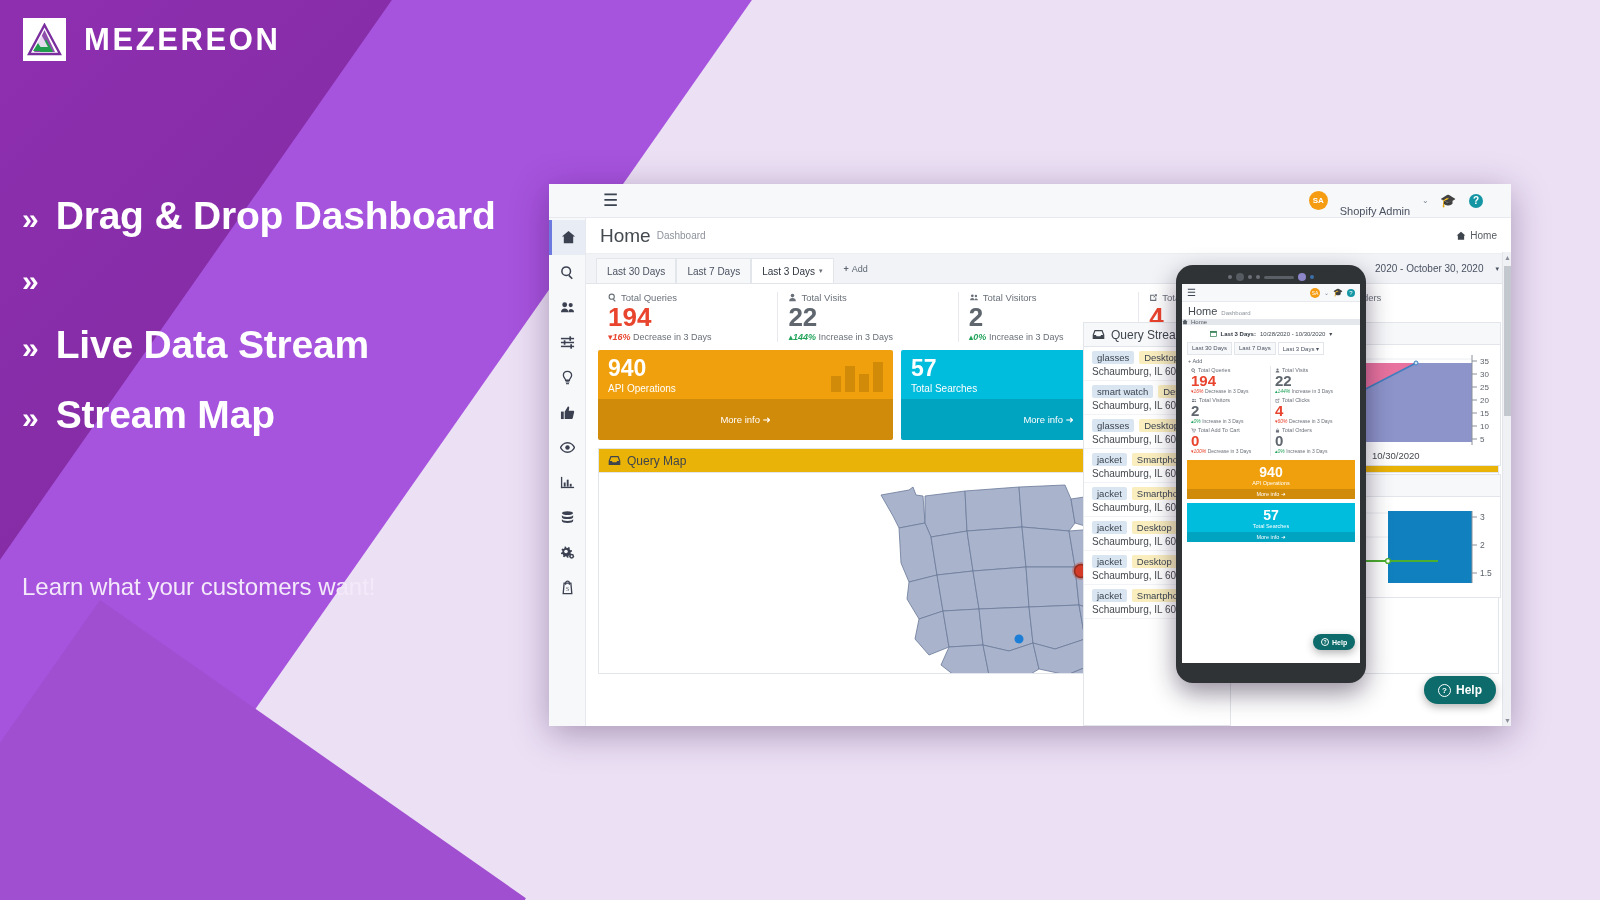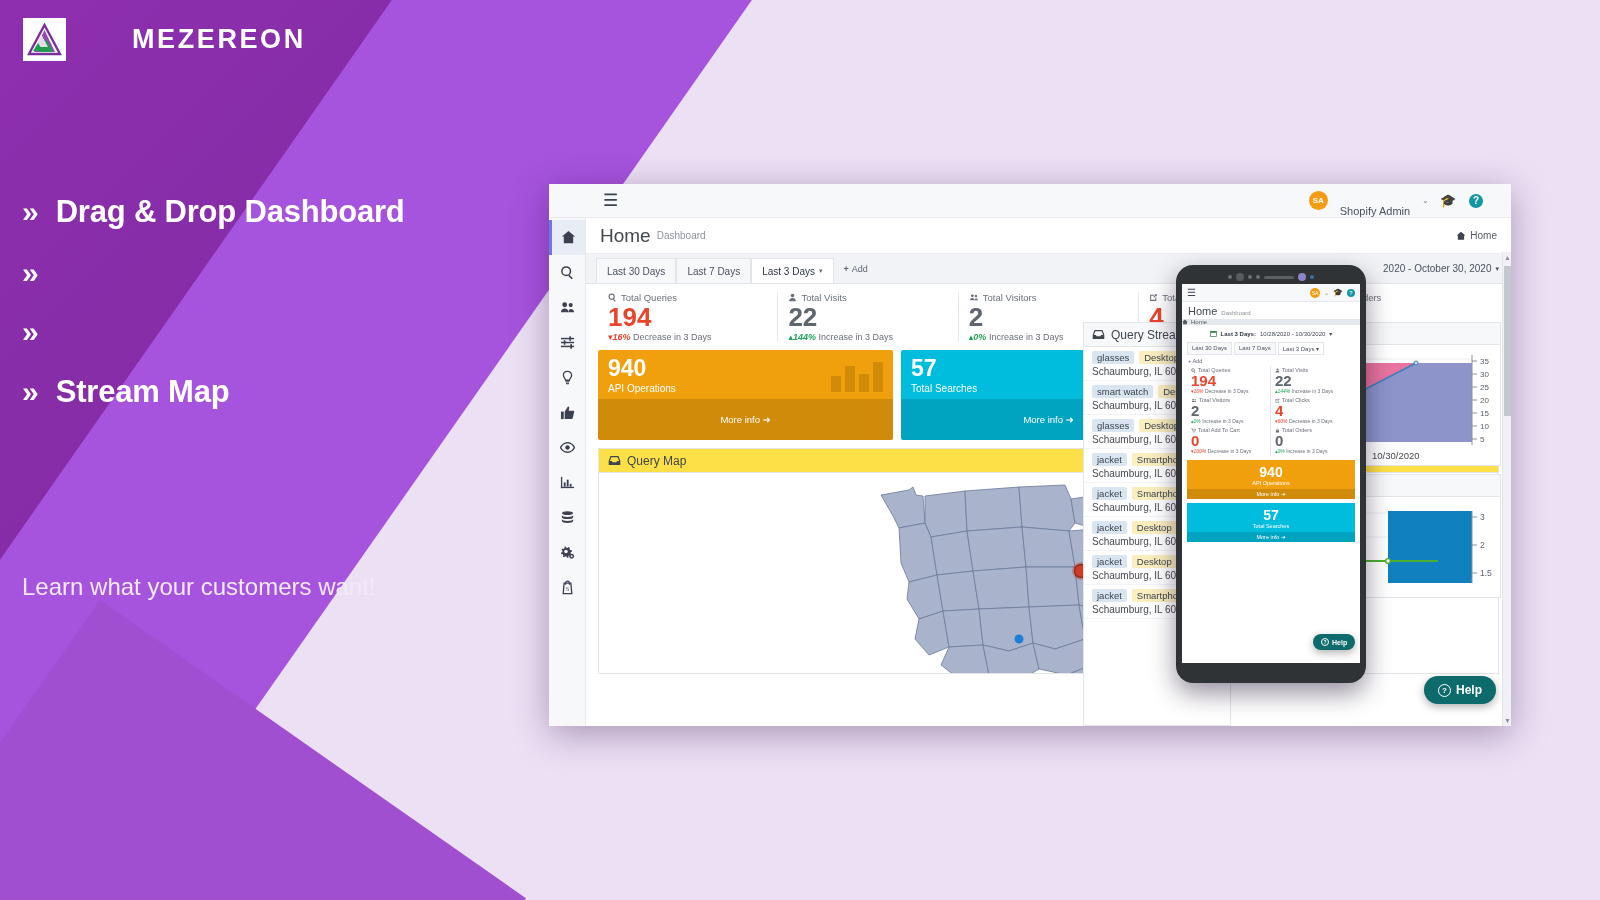--- a/index.html
+++ b/index.html
@@ -55,34 +55,33 @@
     position: absolute; top: 18px; left: 23px;
     display: flex; align-items: center; gap: 18px;
     z-index: 8;
   }
   .brand-logo {
     width: 43px; height: 43px; background: #fff;
     position: relative; overflow: hidden;
     display:flex;align-items:center;justify-content:center;
   }
   .brand-name {
-    color: #fff; font-size: 27px; font-weight: bold;
+    color: #fff; font-size: 31px; font-weight: bold;
     letter-spacing: 2.6px;
-    margin-left: 48px;
   }
   .features {
     position: absolute; left: 22px; top: 196px; z-index: 8;
   }
   .feat {
     display: flex; align-items: baseline; gap: 17px;
     color: #fff; margin-bottom: 29px;
   }
   .feat-chev { font-size: 30px; font-weight: bold; line-height: 1; }
   .feat-text {
-    font-size: 31px; font-weight: bold; line-height: 1.05;
+    font-size: 39px; font-weight: bold; line-height: 1.05;
     letter-spacing: -0.2px;
   }
   .tagline {
     position: absolute; left: 22px; top: 573px; z-index: 8;
     color: #f4e9fa; font-size: 24px; font-weight: 300;
   }
 
   
   .window {
     position: absolute; left: 549px; top: 184px;
@@ -153,21 +152,21 @@
   .tab {
     font-size: 10px; color: #4a5160; padding: 0 10px;
     display: flex; align-items: center; background: #f7f8fa;
     border: 1px solid #e2e5ea; border-bottom: none; margin-top: 4px;
     cursor: pointer;
   }
   .tab.active { background: #fff; color: #2f3640; }
   .tab-add { font-size: 9px; color: #5e6672; padding: 0 10px; display:flex; align-items:center; cursor:pointer; }
   .daterange {
     margin-left: auto; font-size: 10px; color: #4a5160;
-    display: flex; align-items: center; gap: 4px; padding-right: 12px;
+    display: flex; align-items: center; gap: 12px; padding-right: 12px;
   }
 
   
   .kpistrip {
     display: flex; padding: 8px 12px 6px; gap: 0; background: #fff;
   }
   .kpi { flex: 1; padding: 0 10px; border-right: 1px solid #e7e9ee; }
   .kpi:last-child { border-right: none; }
   .kpi-lab { font-size: 9.5px; color: #6a7079; display: flex; align-items: center; gap: 4px; }
   .kpi-val { font-size: 26px; font-weight: bold; line-height: 1.05; margin: 1px 0 1px; }
@@ -196,21 +195,21 @@
   }
   .c-orange { background: #f0a00c; }
   .c-blue   { background: #00bcdd; }
   .c-green  { background: #0ca14a; }
 
   
   .panel {
     margin: 0 12px; border: 1px solid #e2e5ea; background: #fff;
   }
   .panel-head {
-    height: 24px; background: #fde047; border-bottom: 1px solid #e2e5ea;
+    height: 24px; background: #eab308; border-bottom: 1px solid #e2e5ea;
     display: flex; align-items: center; gap: 6px; padding: 0 9px;
     font-size: 12px; color: #3f454d;
   }
   .mapbox { height: 200px; position: relative; overflow: hidden; background: #fff; }
   .mapbox svg { position: absolute; left: 50%; transform: translateX(-50%); top: 6px; }
 
   
   .qstream {
     position: absolute; left: 497px; top: 104px; width: 148px;
     bottom: 0; background: #fff; border: 1px solid #e2e5ea; z-index: 6;
@@ -369,20 +368,21 @@
 <div class="features">
   <div class="feat">
     <span class="feat-chev">»</span>
     <span class="feat-text">Drag &amp; Drop Dashboard</span>
   </div>
   <div class="feat">
     <span class="feat-chev">»</span>
   </div>
   <div class="feat">
     <span class="feat-chev">»</span>
+    <span class="feat-text">Live Data Stream</span>
   </div>
   <div class="feat">
     <span class="feat-chev">»</span>
     <span class="feat-text">Stream Map</span>
   </div>
 </div>
 <div class="tagline">Learn what your customers want!</div>
 
 <div class="window">
 

